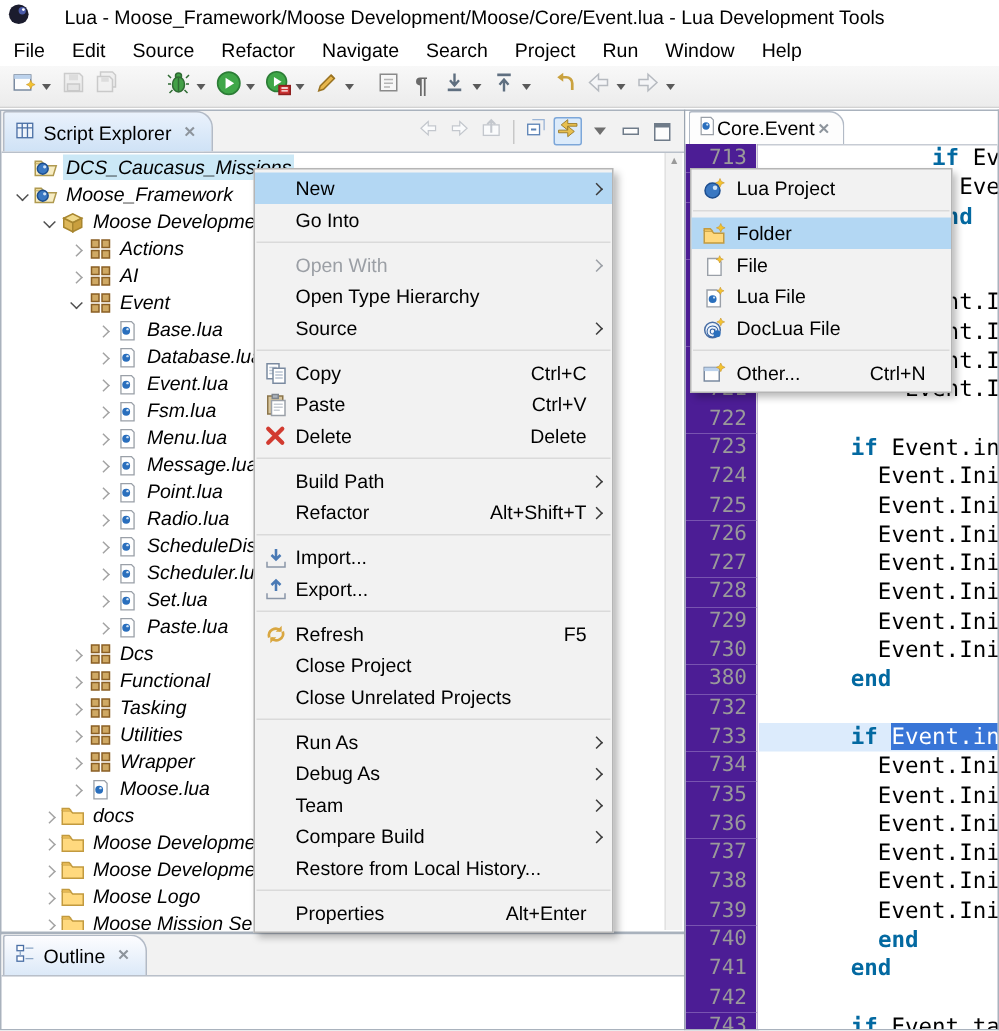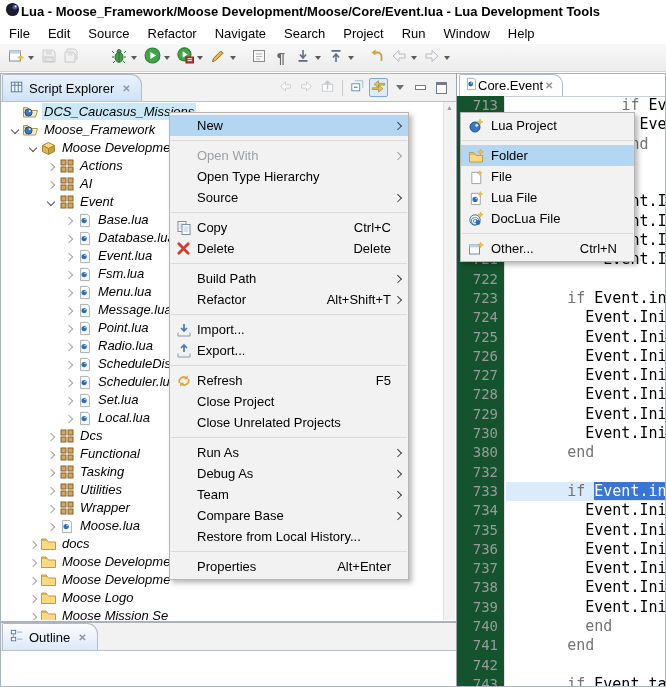--- a/index.html
+++ b/index.html
@@ -1,21 +1,21 @@
 <!DOCTYPE html>
 <html><head>
 <meta charset="utf-8">
 <style>
   html,body{margin:0;padding:0;}
   body{width:666px;height:687px;position:relative;overflow:hidden;background:#fff;
        font-family:"Liberation Sans",sans-serif;color:#000;}
   
   .titlebar{position:absolute;top:0;left:0;width:666px;height:22px;display:flex;align-items:center;
             padding-left:5px;font-size:13px;background:#fff;box-sizing:border-box;}
-  .titlebar .apptitle{margin-left:1px;white-space:nowrap;font-weight:bold;}
+  .titlebar .apptitle{margin-left:23px;white-space:nowrap;}
   .menubar{position:absolute;top:22px;left:0;width:666px;height:22px;display:flex;align-items:center;
            font-size:13px;background:#fff;}
   .menubar .mbi{padding:3px 9px;cursor:default;}
   .toolbar{position:absolute;top:44px;left:0;width:666px;height:28px;box-sizing:border-box;
            background:linear-gradient(#f8f8f8,#ececec);border-bottom:1px solid #d2d2d2;
            display:flex;align-items:center;padding-left:5px;}
   .tbtn{width:20px;height:20px;display:flex;align-items:center;justify-content:center;margin:0 1px;}
   .tbtn.dis{opacity:.45;filter:grayscale(1);}
   .dd{width:0;height:0;border-left:3.5px solid transparent;border-right:3.5px solid transparent;
       border-top:4px solid #5a5a5a;margin:0 4px 0 1px;}
@@ -49,25 +49,25 @@
   .trow.sel .tlabel{background:#cbe8f6;}
   .treescroll{position:absolute;top:0;right:0;width:11px;height:100%;background:#f2f2f2;border-left:1px solid #e2e2e2;}
   .treescroll .up{position:absolute;top:2px;left:1px;width:9px;text-align:center;font-size:7px;color:#9a9a9a;}
   
   #edTabBar{height:22px;background:#fff;border-bottom:1px solid #c7ccd4;display:flex;align-items:flex-start;}
   #edTab{height:21px;display:flex;align-items:center;font-size:13px;padding:0 7px 0 5px;
          border:1px solid #b2bac6;border-bottom:none;border-radius:2px 10px 0 0;background:#fdfdfd;margin-left:2px;white-space:nowrap;}
   #edBody{position:absolute;top:22px;left:0;right:0;bottom:0;overflow:hidden;
           font-family:"DejaVu Sans Mono",monospace;font-size:15px;line-height:19.3px;}
   .cline{height:19.3px;white-space:pre;position:relative;}
-  .lnum{position:absolute;left:0;width:48px;text-align:right;color:#9a9a9a;background:#14532d;
+  .lnum{position:absolute;left:0;width:48px;text-align:right;color:#9a9a9a;background:#4c1d95;
         border-right:1px solid #e3e3e3;height:19.3px;box-sizing:border-box;padding-right:6px;font-size:14px;}
   .ctext{position:absolute;left:49px;right:0;padding-left:7px;height:19.3px;}
   .cline.cur .ctext{background:#dcebfc;}
-  .kw{color:#737373;font-weight:normal;}
+  .kw{color:#0369a1;font-weight:bold;}
   .selc{background:#3875d7;color:#fff;}
   
   .cmenu{position:absolute;background:#f2f2f2;border:1px solid #b5b5b5;box-shadow:3px 3px 5px rgba(0,0,0,.28);
          padding:2px 0;box-sizing:border-box;}
   #mainMenu{left:169px;top:112px;width:240px;z-index:50;}
   #newMenu{left:460px;top:112px;width:175px;z-index:60;}
   .mi{height:21px;display:flex;align-items:center;font-size:13px;position:relative;cursor:default;}
   .mi .ic{width:27px;display:flex;align-items:center;justify-content:center;flex:0 0 27px;}
   #newMenu .mi .ic{width:30px;flex:0 0 30px;}
   .mi .sc{margin-left:auto;padding-right:17px;font-size:13px;}
@@ -490,21 +490,21 @@
         <div class="chev ">
           <i></i>
         </div>
         <span class="ticon">
           <svg width="14" height="15" viewBox="0 0 16 16">
             <path d="M3 1h8l2 2v12H3z" fill="#fff" stroke="#9aa0a8"></path>
             <circle cx="7" cy="8" r="3" fill="#2a6fbd"></circle>
             <circle cx="8" cy="6.8" r="0.9" fill="#cfe2f6"></circle>
           </svg>
         </span>
-        <span class="tlabel">Local.lua</span>
+        <span class="tlabel">Paste.lua</span>
       </div>
       <div class="trow" style="padding-left: 42px;">
         <div class="chev ">
           <i></i>
         </div>
         <span class="ticon">
           <svg width="16" height="16" viewBox="0 0 16 16">
             <rect x="2" y="2" width="5" height="5" fill="#cfa964" stroke="#8a5f24"></rect>
             <rect x="9" y="2" width="5" height="5" fill="#cfa964" stroke="#8a5f24"></rect>
             <rect x="2" y="9" width="5" height="5" fill="#cfa964" stroke="#8a5f24"></rect>
@@ -712,20 +712,24 @@
       <div class="cline"><span class="lnum">743</span><span class="ctext"><span>      </span><span class="kw">if</span><span> Event.target and Event.TgtObjectCategory == Object.Category.UNIT then</span></span></div>
     </div>
 </div>
 
 <div class="cmenu" id="mainMenu">
     <div class="mi hl">
       <span class="ic"></span>
       <span class="lbl">New</span>
       <span class="subarrow"></span>
     </div>
+    <div class="mi">
+      <span class="ic"></span>
+      <span class="lbl">Go Into</span>
+    </div>
     <div class="msep"></div>
     <div class="mi dis">
       <span class="ic"></span>
       <span class="lbl">Open With</span>
       <span class="subarrow"></span>
     </div>
     <div class="mi">
       <span class="ic"></span>
       <span class="lbl">Open Type Hierarchy</span>
     </div>
@@ -742,20 +746,32 @@
           <path d="M3.5 4h5M3.5 6h5M3.5 8h5" stroke="#b9c4d2"></path>
           <rect x="6" y="4.5" width="8" height="10" fill="#fff" stroke="#7a8aa0"></rect>
           <path d="M7.5 7h5M7.5 9h5M7.5 11h5" stroke="#b9c4d2"></path>
         </svg>
       </span>
       <span class="lbl">Copy</span>
       <span class="sc">Ctrl+C</span>
     </div>
     <div class="mi">
       <span class="ic">
+        <svg width="16" height="16" viewBox="0 0 16 16">
+          <rect x="2.5" y="2" width="10" height="12" fill="#d9c69c" stroke="#8a744a"></rect>
+          <rect x="5.5" y="1" width="4" height="2.6" fill="#aeb4bc" stroke="#7e848c"></rect>
+          <rect x="5" y="5" width="9" height="10" fill="#fff" stroke="#9aa0a8"></rect>
+          <path d="M6.5 7.5h6M6.5 9.5h6M6.5 11.5h4" stroke="#c8cdd4"></path>
+        </svg>
+      </span>
+      <span class="lbl">Paste</span>
+      <span class="sc">Ctrl+V</span>
+    </div>
+    <div class="mi">
+      <span class="ic">
         <svg width="15" height="15" viewBox="0 0 16 16">
           <path d="M3 3l10 10M13 3L3 13" stroke="#d23b30" stroke-width="3" stroke-linecap="round"></path>
         </svg>
       </span>
       <span class="lbl">Delete</span>
       <span class="sc">Delete</span>
     </div>
     <div class="msep"></div>
     <div class="mi">
       <span class="ic"></span>
@@ -819,21 +835,21 @@
       <span class="lbl">Debug As</span>
       <span class="subarrow"></span>
     </div>
     <div class="mi">
       <span class="ic"></span>
       <span class="lbl">Team</span>
       <span class="subarrow"></span>
     </div>
     <div class="mi">
       <span class="ic"></span>
-      <span class="lbl">Compare Base</span>
+      <span class="lbl">Compare Build</span>
       <span class="subarrow"></span>
     </div>
     <div class="mi">
       <span class="ic"></span>
       <span class="lbl">Restore from Local History...</span>
     </div>
     <div class="msep"></div>
     <div class="mi">
       <span class="ic"></span>
       <span class="lbl">Properties</span>

